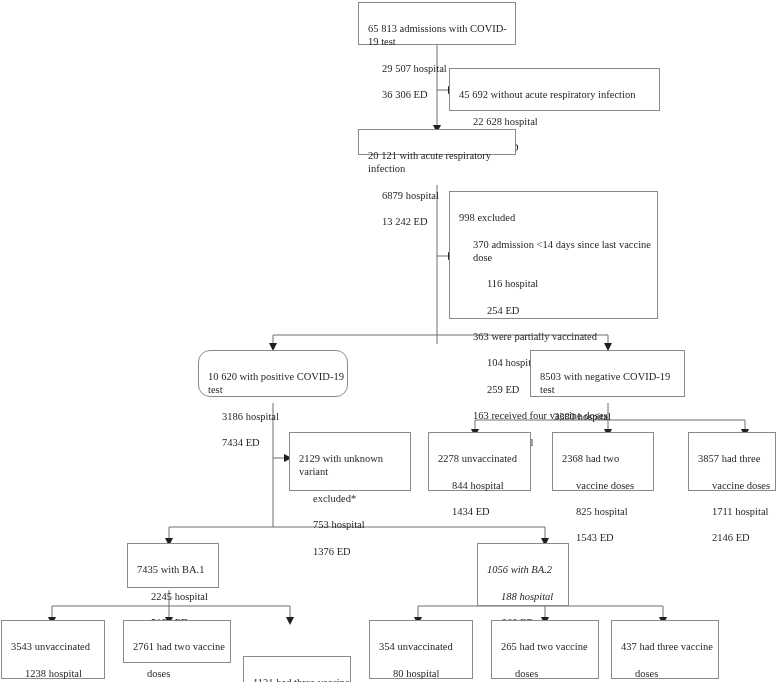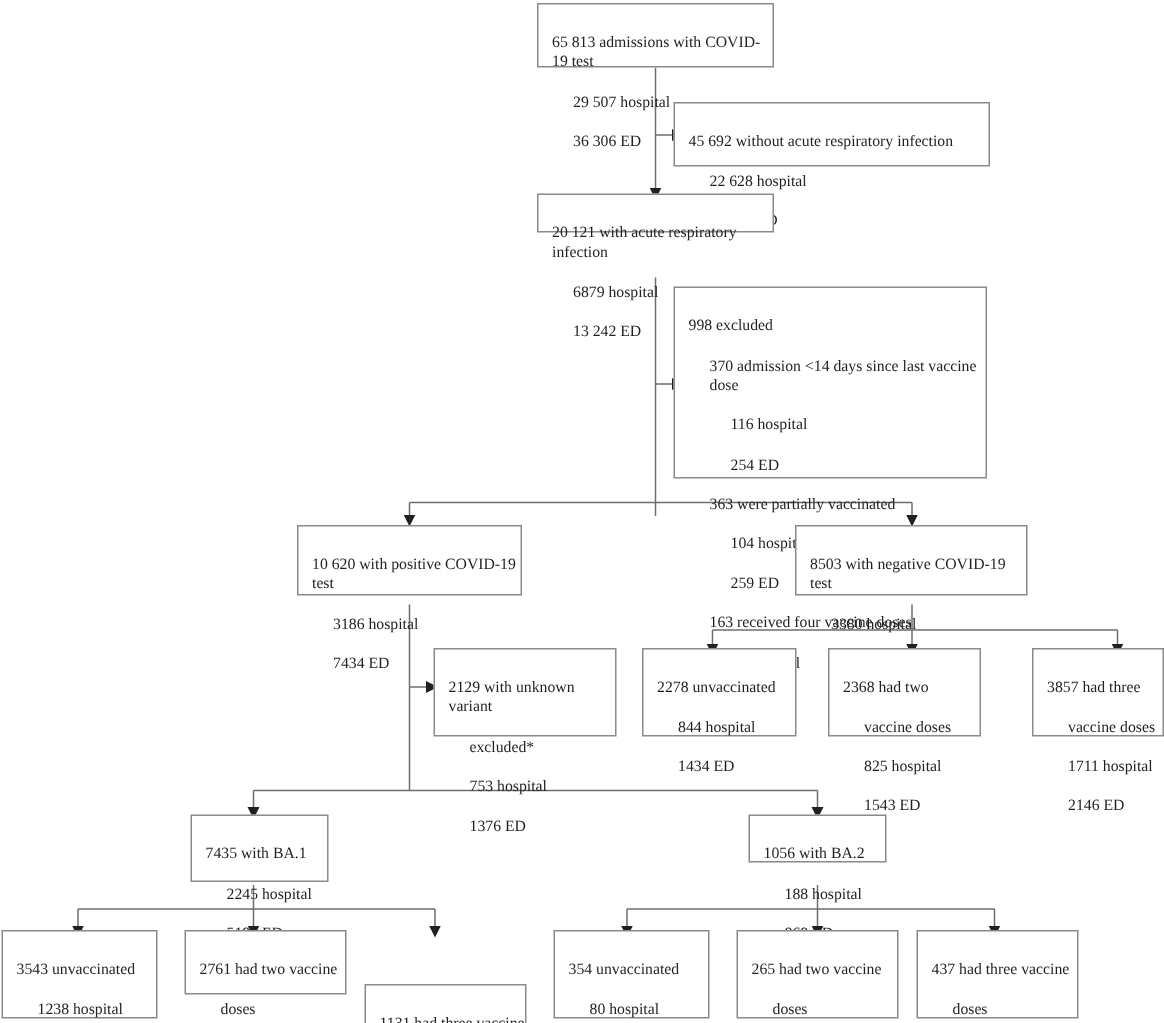--- a/index.html
+++ b/index.html
@@ -113,21 +113,21 @@
     <span class="ln ind2 num">116 hospital</span>
     <span class="ln ind2 num">254 ED</span>
     <span class="ln ind1 num">363 were partially vaccinated</span>
     <span class="ln ind2 num">104 hospital</span>
     <span class="ln ind2 num">259 ED</span>
     <span class="ln ind1 num">163 received four vaccine doses</span>
     <span class="ln ind2 num">93 hospital</span>
     <span class="ln ind2 num">172 ED</span>
   </div>
 
-  <div class="box" style="left:198px; top:350px; width:150px; height:47px;">
+  <div class="box" style="left:198px; top:350px; width:150px; height:47px;border-radius:12px;">
     <span class="ln num">10 620 with positive COVID-19 test</span>
     <span class="ln ind1 num">3186 hospital</span>
     <span class="ln ind1 num">7434 ED</span>
   </div>
 
   <div class="box" style="left:530px; top:350px; width:155px; height:47px;">
     <span class="ln num">8503 with negative COVID-19 test</span>
     <span class="ln ind1 num">3380 hospital</span>
     <span class="ln ind1 num">5123 ED</span>
   </div>
@@ -158,21 +158,21 @@
     <span class="ln ind1 num">1711 hospital</span>
     <span class="ln ind1 num">2146 ED</span>
   </div>
 
   <div class="box" style="left:127px; top:543px; width:92px; height:45px;">
     <span class="ln num">7435 with BA.1</span>
     <span class="ln ind1 num">2245 hospital</span>
     <span class="ln ind1 num">5190 ED</span>
   </div>
 
-  <div class="box" style="left:499px; top:543px; width:92px; height:32px;">
+  <div class="box" style="left:477px; top:543px; width:92px; height:63px;font-style:italic;">
     <span class="ln num">1056 with BA.2</span>
     <span class="ln ind1 num">188 hospital</span>
     <span class="ln ind1 num">868 ED</span>
   </div>
 
   <div class="box" style="left:1px; top:620px; width:104px; height:59px;">
     <span class="ln num">3543 unvaccinated</span>
     <span class="ln ind1 num">1238 hospital</span>
     
   </div>

